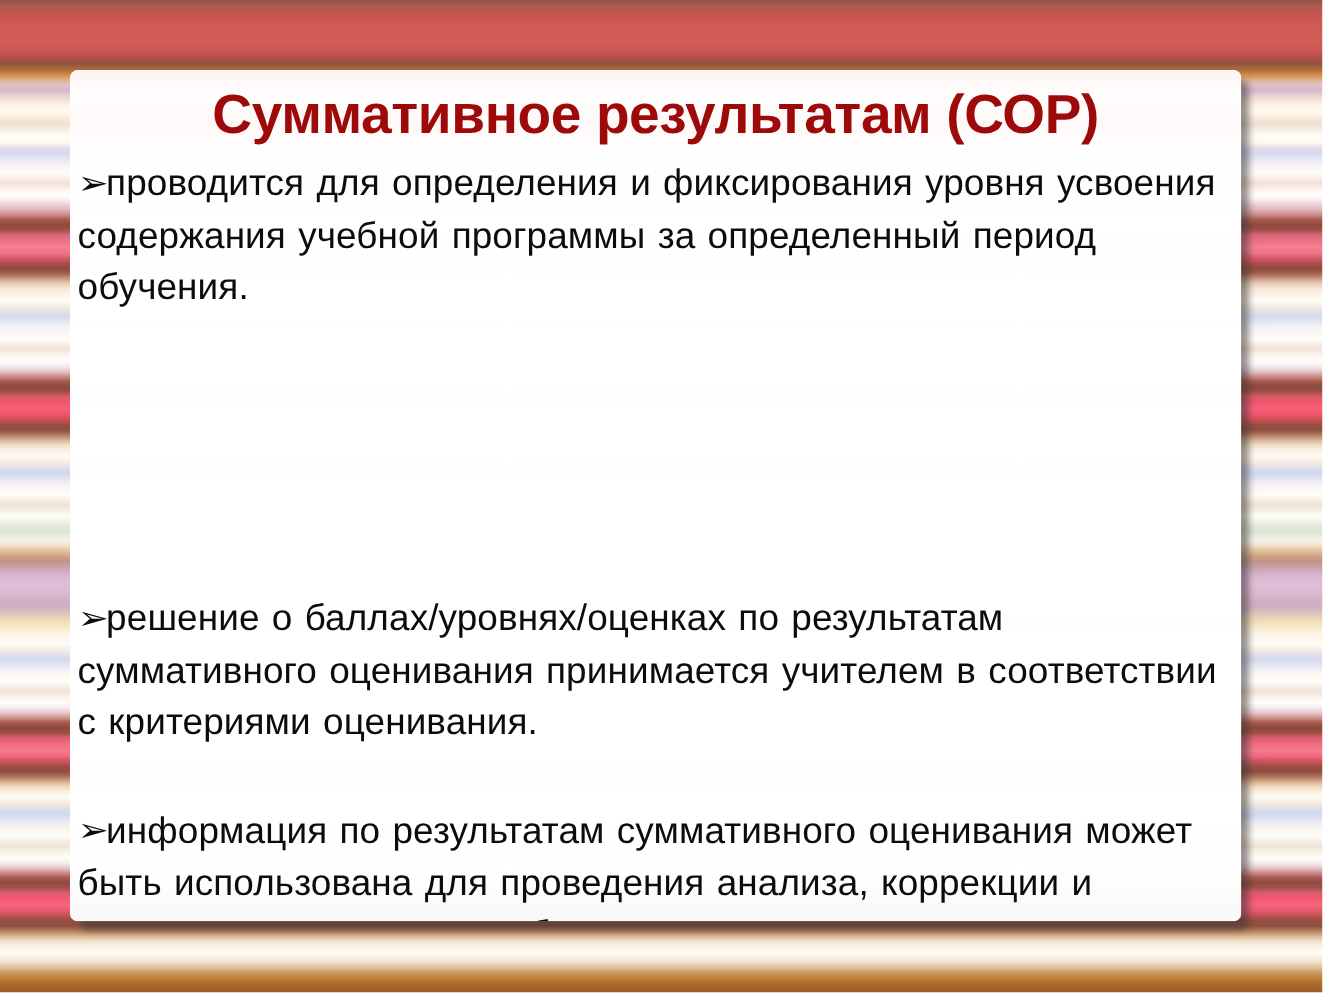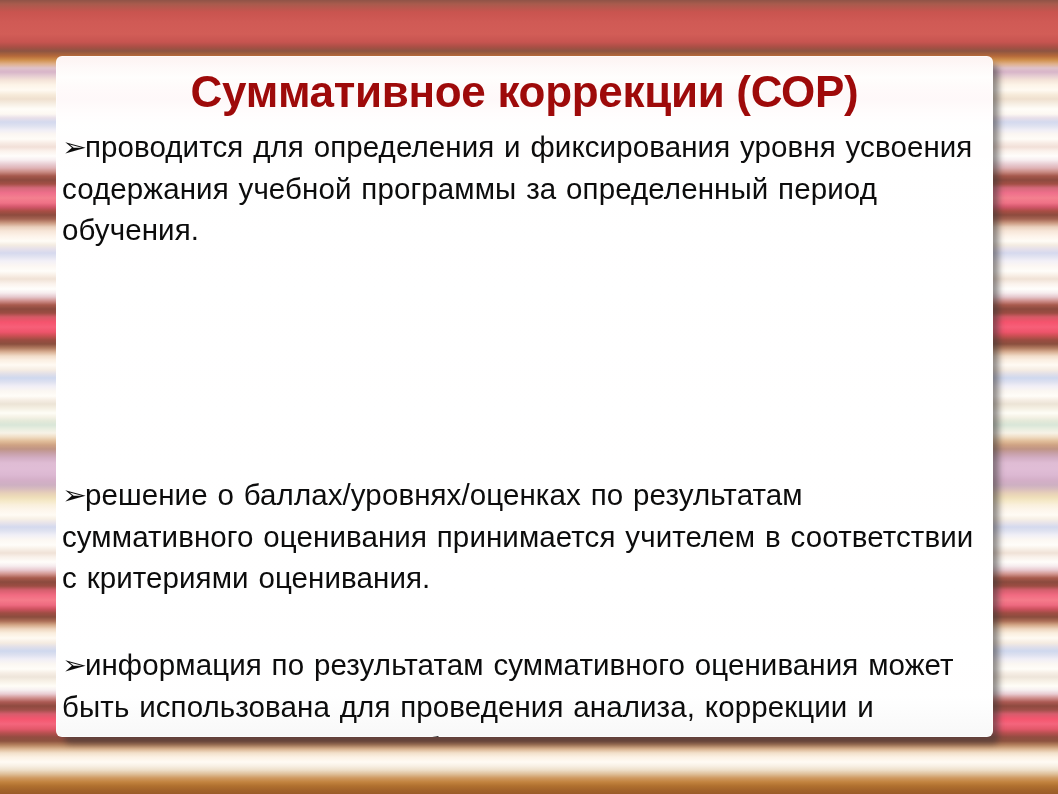--- a/index.html
+++ b/index.html
@@ -325,21 +325,21 @@
 
 <div id="slide">
 
   <div class="bg-stripes"></div>
 
   <div class="panel-shadow"></div>
 
   <div class="panel">
     <div class="panel-inner">
 
-      <div class="slide-title">Суммативное коррекции (СОР)</div>
+      <div class="slide-title">Суммативное результатам (СОР)</div>
 
       <div class="body-area">
 
         <p class="para p1"><span class="bullet-glyph">➢</span><span>проводится для определения и фиксирования уровня усвоения содержания учебной программы за определенный период обучения.</span></p>
 
 
         <p class="para p3"><span class="bullet-glyph">➢</span><span>решение о баллах/уровнях/оценках по результатам суммативного оценивания принимается учителем в соответствии с критериями оценивания.</span></p>
 
         <p class="para p4"><span class="bullet-glyph">➢</span><span>информация по результатам суммативного оценивания может быть использована для проведения анализа, коррекции и планирования процесса обучения.</span></p>
 

